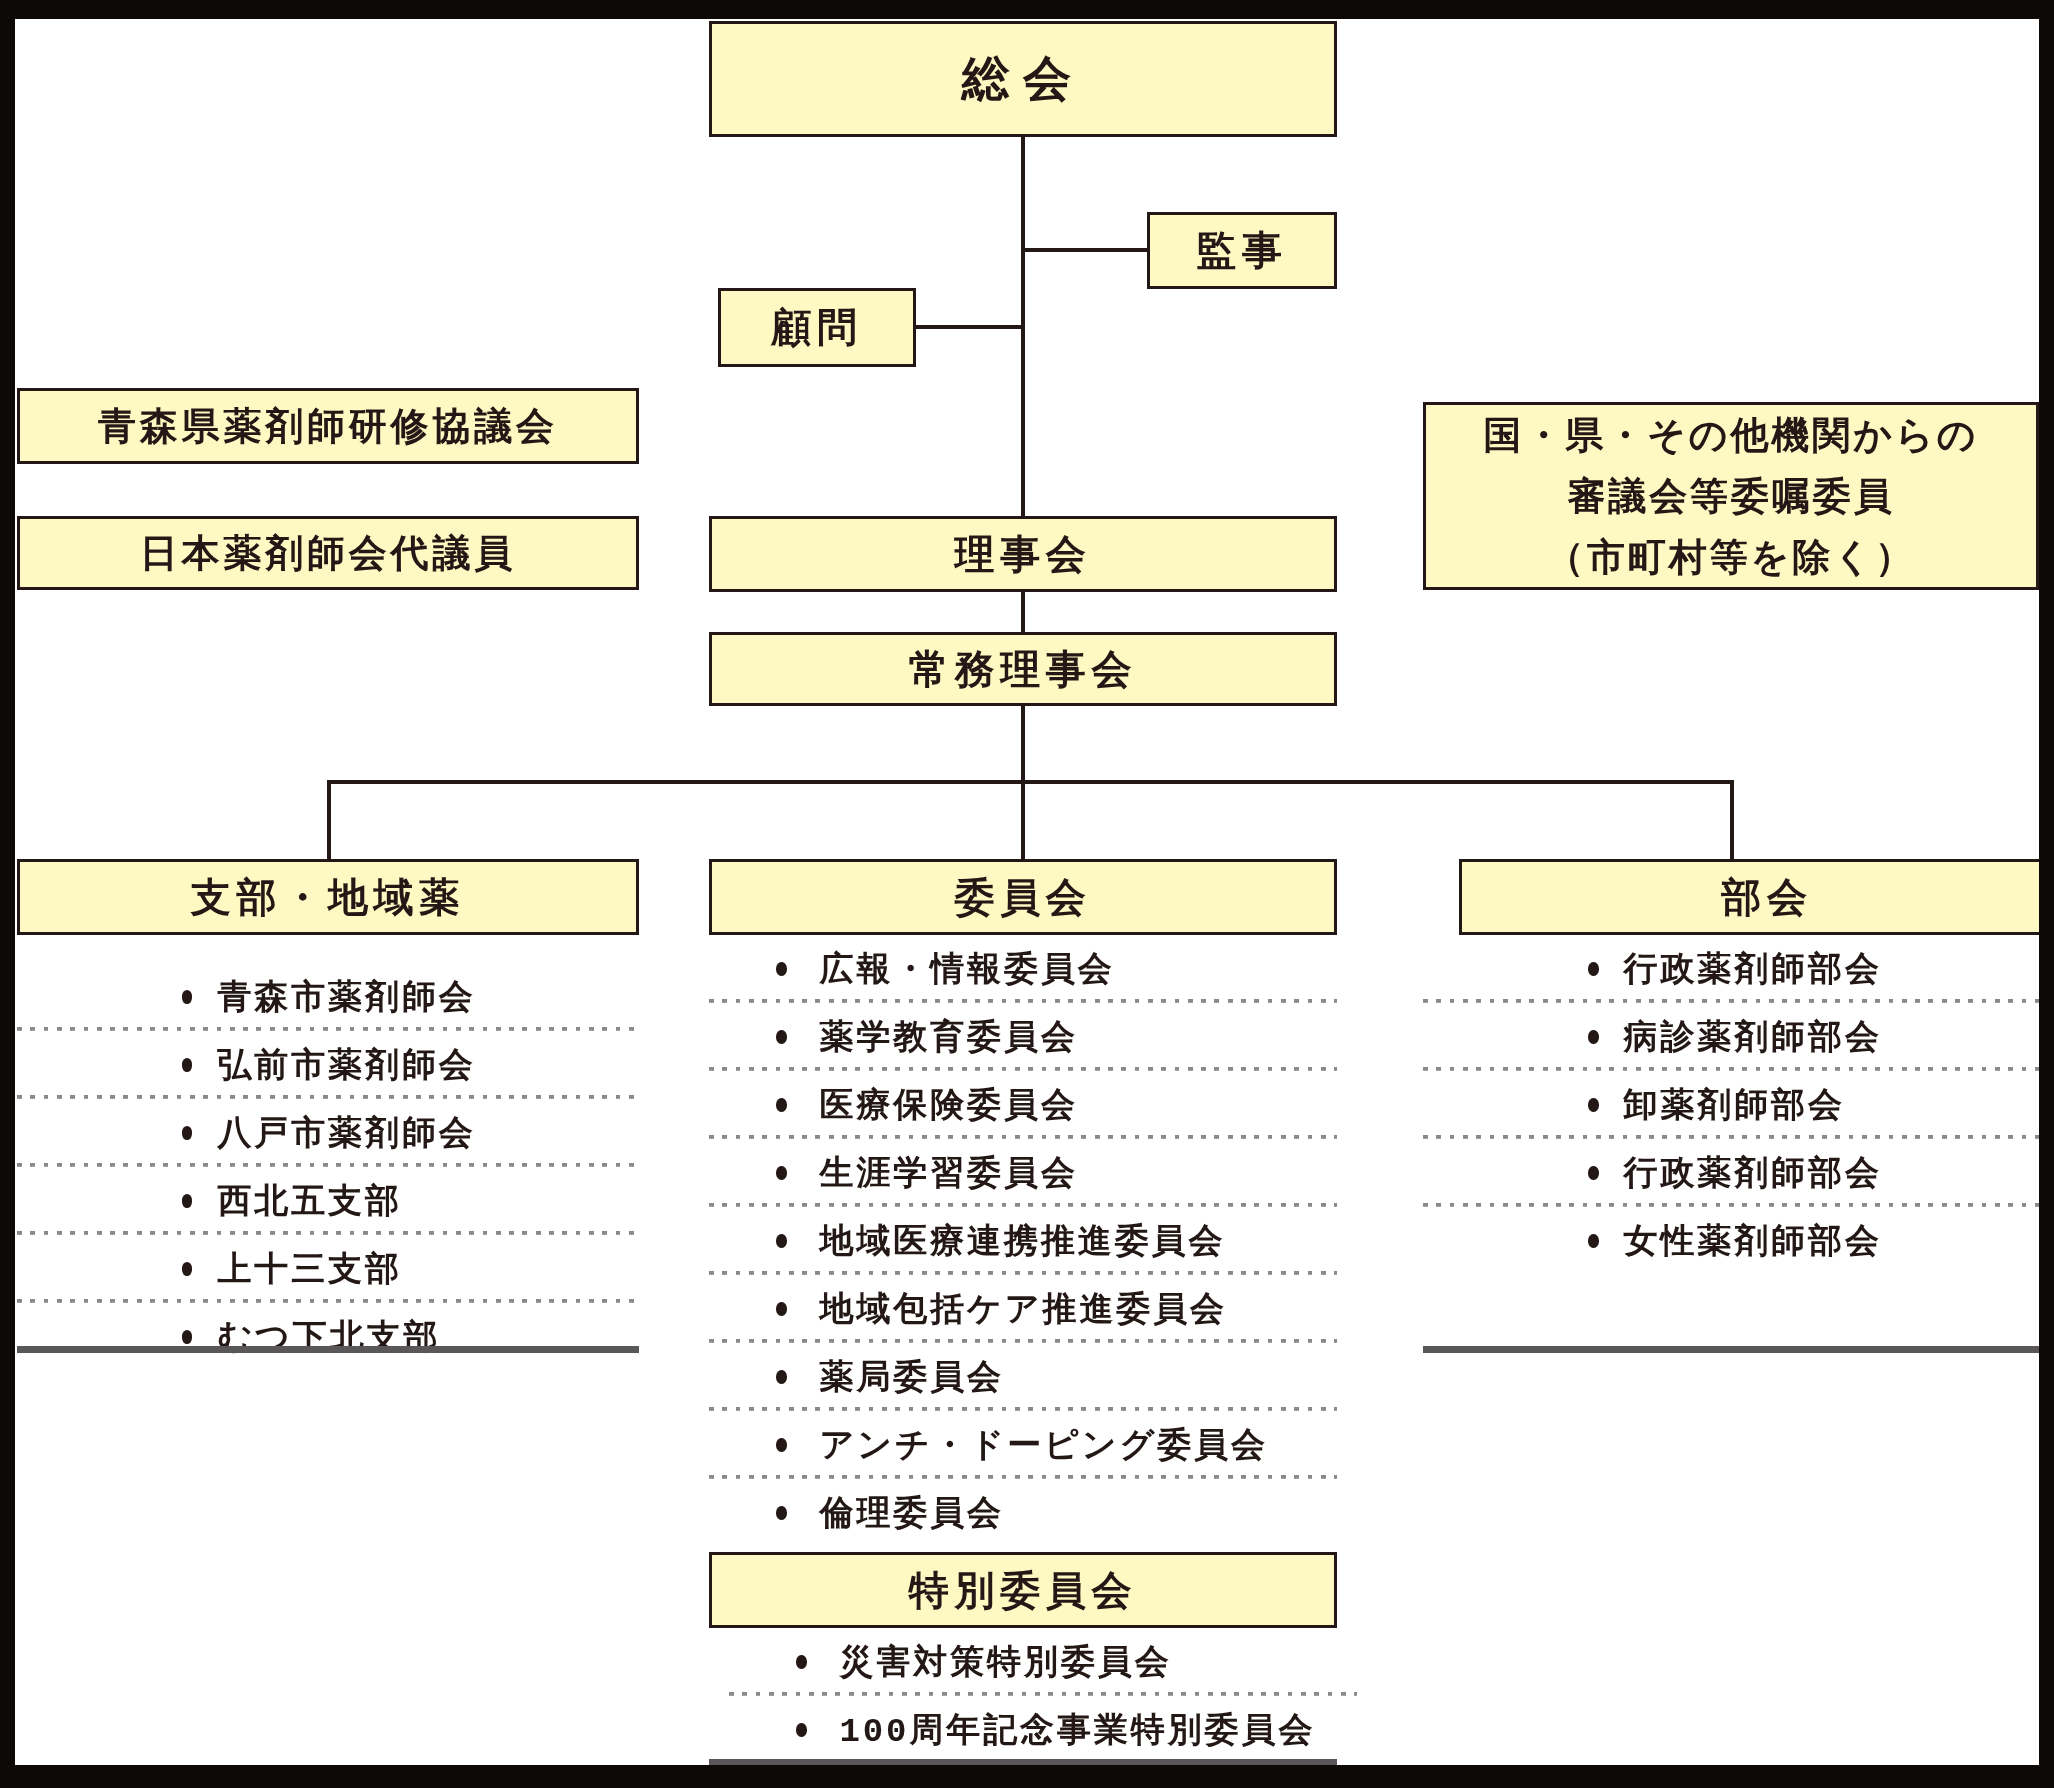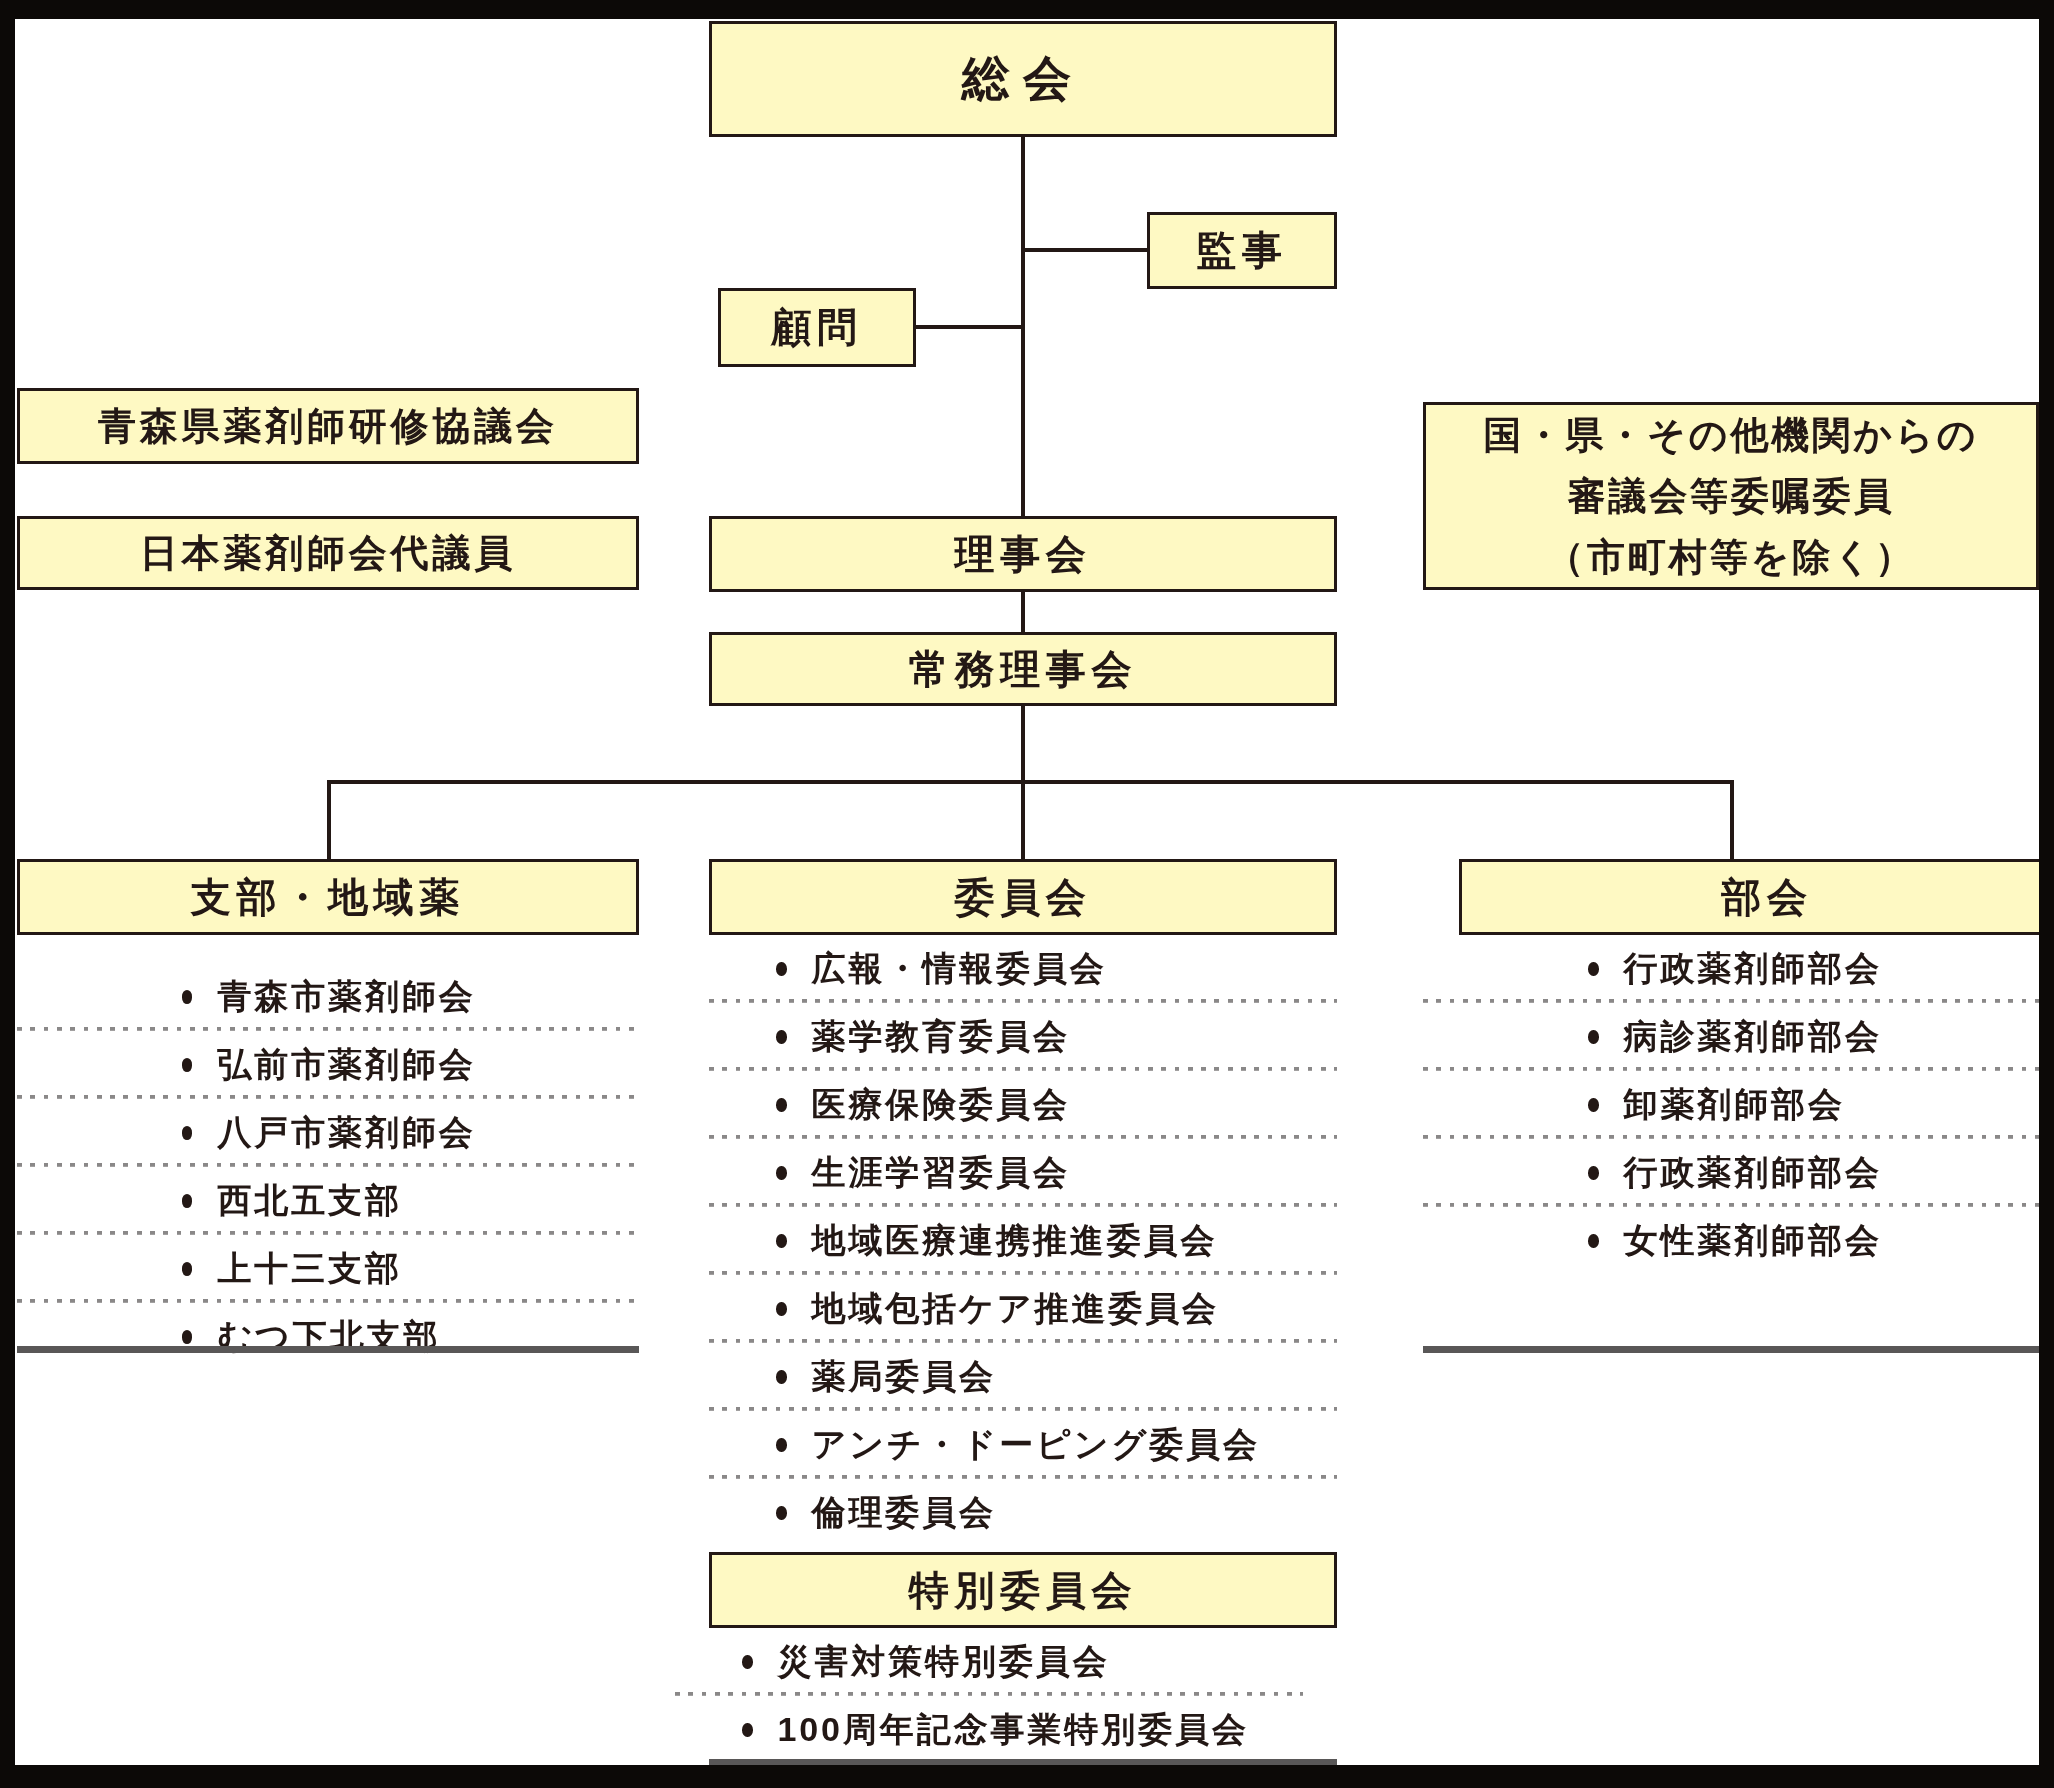--- a/index.html
+++ b/index.html
@@ -21,21 +21,21 @@
   .label-xl{font-size:48px;font-weight:600;letter-spacing:13.3px;white-space:nowrap;}
   .label-side{font-size:38px;font-weight:600;letter-spacing:3.8px;white-space:nowrap;}
   .multi{flex-direction:column;}
   .kuni-line{font-size:38px;font-weight:600;letter-spacing:2.9px;line-height:61px;white-space:nowrap;}
   .hline,.vline{position:absolute;background:#231815;}
   .list{position:absolute;}
   .row{
     height:68px;display:flex;align-items:center;
     padding-left:165px;box-sizing:border-box;
   }
-  .row.center-indent{padding-left:67px;}
+  .row.center-indent{padding-left:67px;gap:8px;}
   .row.sep{
     background-image:repeating-linear-gradient(90deg,#8a8888 0 4.8px,transparent 4.8px 13.3px);
     background-size:100% 3.8px;background-repeat:no-repeat;background-position:left bottom;
   }
   .bullet{
     width:10.5px;height:13.3px;border-radius:50%;background:#231815;
     margin-right:25px;flex:none;
   }
   .item{font-size:34px;font-weight:800;letter-spacing:2.9px;white-space:nowrap;}
   .solid-line{position:absolute;height:6.7px;background:#595757;}
@@ -155,21 +155,21 @@
       </div>
     <div class="row center-indent">
         <span class="bullet"></span>
         <span class="item">倫理委員会</span>
       </div>
   </div>
 
   <div class="box" style="left:694px;top:1533px;width:628px;height:76px;">
     <span class="label">特別委員会</span>
   </div>
-  <div class="list" style="left:660px;top:1609px;width:628px;">
+  <div class="list" style="left:714px;top:1609px;width:628px;font-family:Liberation Mono, monospace;">
     <div class="row center-indent sep">
         <span class="bullet"></span>
         <span class="item">災害対策特別委員会</span>
       </div>
     <div class="row center-indent">
         <span class="bullet"></span>
         <span class="item">100周年記念事業特別委員会</span>
       </div>
   </div>
   <div class="solid-line" style="left:694px;top:1740px;width:628px;"></div>

